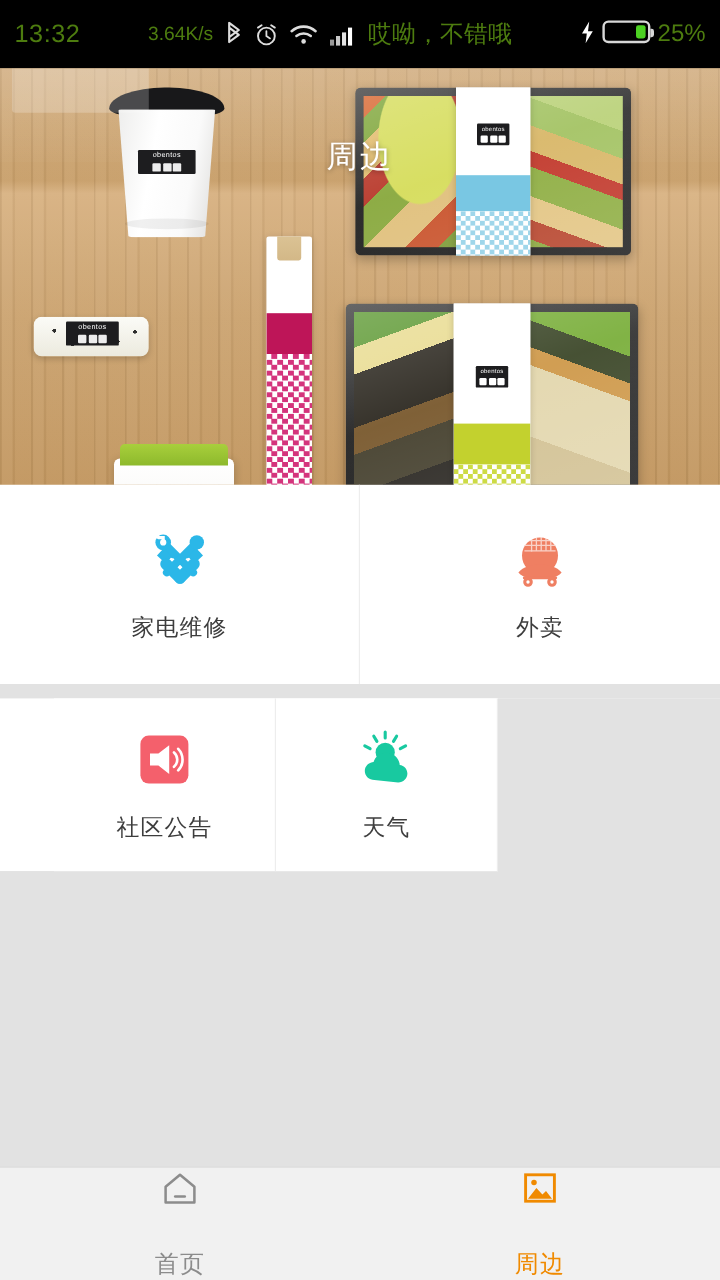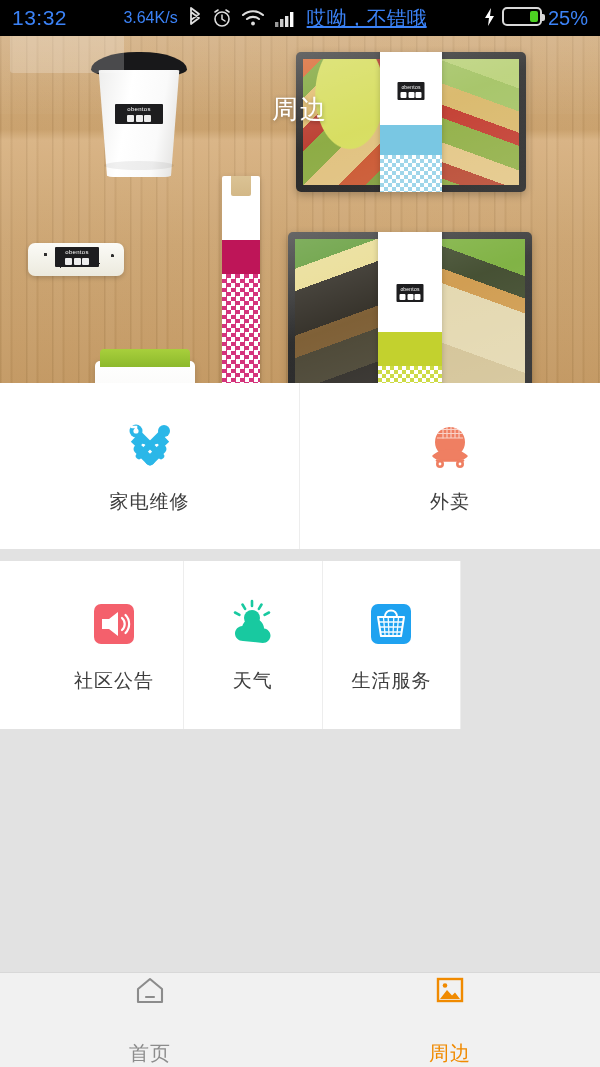--- a/index.html
+++ b/index.html
@@ -6,31 +6,31 @@
   html, body {
     width:600px; height:1067px;
     font-family:"Liberation Sans","DejaVu Sans",sans-serif;
     background:#e2e2e2;
     overflow:hidden;
   }
   #app { position:relative; width:600px; height:1067px; }
 
   
   .statusbar {
-    height:36px; background:#000; color:#3b82f6;
+    height:57px; background:#000; color:#4d7c0f;
     display:flex; align-items:center;
     padding:0 12px; font-size:20px; gap:10px;
   }
   .sb-time { font-size:21px; letter-spacing:.5px; }
   .sb-mid {
     flex:1; display:flex; align-items:center;
     justify-content:center; gap:9px;
   }
   .sb-speed { font-size:16px; }
-  .sb-carrier { font-size:20px;text-decoration:underline; }
+  .sb-carrier { font-size:20px; }
   .sb-right { display:flex; align-items:flex-start; gap:6px; }
   .sb-pct { font-size:20px; }
   .ic { display:inline-block; line-height:0; }
 
   
   .battery {
     position:relative; width:40px; height:19px;
     border:2px solid #d8d8d8; border-radius:5px;
     display:flex; align-items:center; padding:2px;
   }
@@ -211,21 +211,21 @@
     position:absolute; left:50%; transform:translateX(-50%);
     background:#1d1d1f; padding:2px 3px; border-radius:1px;
   }
   .band .bb .nm { color:#fff; font-size:5px; text-align:center; letter-spacing:.2px; }
   .band .bb .glyphs { display:flex; gap:1.5px; justify-content:center; margin-top:1.5px; }
   .band .bb .glyphs i { width:6px; height:6px; background:#fff; border-radius:1px; }
 
   
   .grid-block { background:#fff; display:flex; }
   .grid-block.row1 { height:166px; }
-  .grid-block.row2 { height:168px;padding-left:45px; }
+  .grid-block.row2 { height:144px;padding-left:45px; }
   .gap { height:12px; background:#e2e2e2; }
   .cell {
     flex:1 0 25%; width:25%;
     display:flex; flex-direction:column;
     align-items:center; justify-content:center;
     border-right:1px solid #ededed;
     background:#fff; position:relative;
   }
   .cell:last-child { border-right:none; }
   .cell.empty { background:#e2e2e2; border-right:none; }
@@ -459,34 +459,20 @@
           <g stroke="#18c9a0" stroke-width="2.6" stroke-linecap="round">
             <path d="M26 4v5M16.5 7.5l2.6 4.3M35.5 7.5l-2.6 4.3M9 15.5l4.4 2.4M43 15.5l-4.4 2.4"></path>
           </g>
           <circle cx="26" cy="21" r="8" fill="#18c9a0"></circle>
           <path d="M17 44c-4.4 0-8-3.3-8-7.5 0-4 3.2-7.2 7.3-7.5 1.3-4.6 5.6-7.8 10.6-7.8 6 0 10.9 4.5 11.2 10.2 3.7.5 6.4 3.5 6.4 7.1 0 4-3.4 7.5-7.7 7.5z" fill="#18c9a0"></path>
         </svg>
       </div>
       <div class="label">天气</div>
     </div>
 
-    <div class="cell">
-      <div class="glyph">
-        <svg width="54" height="54" viewBox="0 0 54 54">
-          <rect x="7" y="7" width="40" height="40" rx="7" fill="#1fa2f0"></rect>
-          <path d="M21 20c0-4 2.5-6.5 6-6.5s6 2.5 6 6.5" fill="none" stroke="#fff" stroke-width="2"></path>
-          <path d="M14 20h26l-3 19H17z" fill="none" stroke="#fff" stroke-width="2" stroke-linejoin="round"></path>
-          <g stroke="#fff" stroke-width="1.3" opacity=".95">
-            <path d="M19.5 20.5l1.6 18M24.2 20.5l.8 18M29.8 20.5l-.8 18M34.5 20.5l-1.6 18"></path>
-            <path d="M14.8 25h24.4M15.6 30h22.8M16.4 35h21.2"></path>
-          </g>
-        </svg>
-      </div>
-      <div class="label">生活服务</div>
-    </div>
 
     <div class="cell empty"></div>
   </div>
 
   <div class="spacer" style="height:239px;"></div>
 
   <div class="tabbar">
 
     <div class="tab">
       <div class="ticon">

